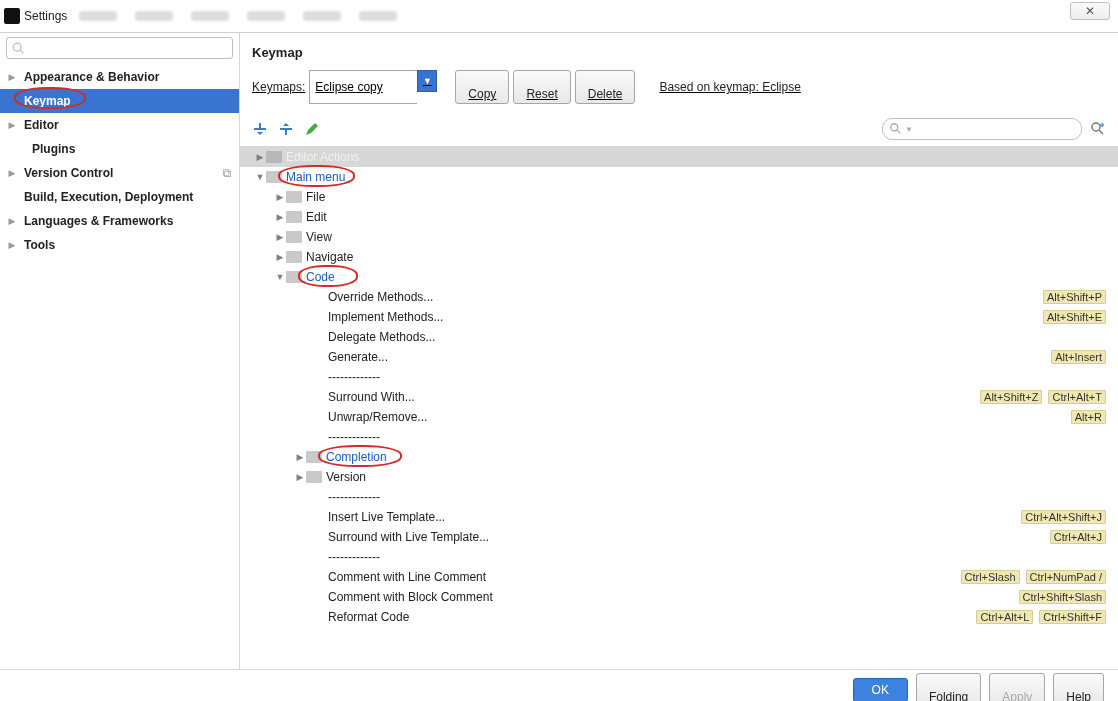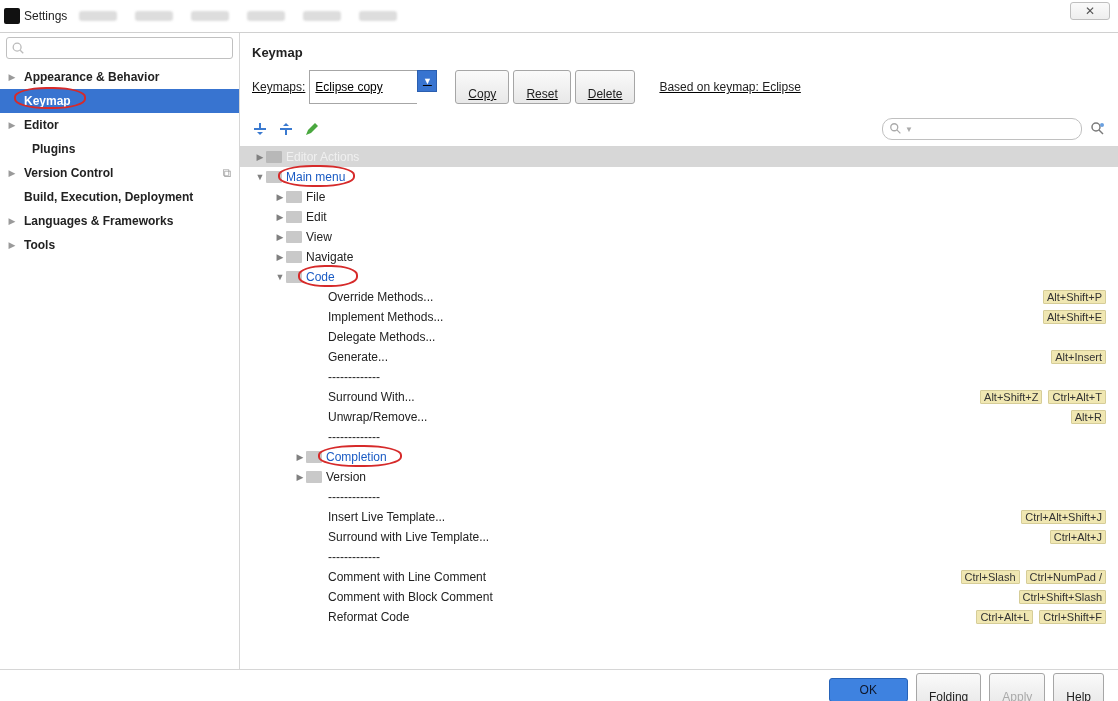--- a/index.html
+++ b/index.html
@@ -49,21 +49,21 @@
 .tree-row .arrow { width:12px; display:inline-flex; justify-content:center; color:#808080; font-size:9px; }
 .tree-row .folder { width:16px; height:12px; background:#c9c9c9; border-radius:1px; margin-right:4px; display:inline-block; }
 .tree-row .folder.sel { background:#b8b8b8; }
 .tree-row .label { color:#222; }
 .tree-row.sel .label { color:#f0f0f0; }
 .tree-row .label.link { color:#1a5bc4; }
 .tree-row .shortcuts { margin-left:auto; display:flex; gap:6px;align-items:center; }
 .sc { background:#f0e7b2; border:1px solid #d6cd98; padding:0 3px; font-size:11px; color:#333; border-radius:1px; white-space:nowrap; }
 
 .footer { height:40px; border-top:1px solid #d6d6d6; display:flex; align-items:center; justify-content:flex-end; gap:8px; padding:0 14px; }
-.footer .btn.primary { background:#3e82e0; border-color:#2763b8; color:#0f172a; padding:0 30px; }
+.footer .btn.primary { background:#3e82e0; border-color:#2763b8; color:#ffffff; padding:0 18px; }
 .footer .btn.disabled { color:#aaa; }
 
 svg { display:block; }
 </style>
 </head>
 <body>
 
 <div class="titlebar">
   <span class="app-icon"></span>
   <span class="title">Settings</span>

